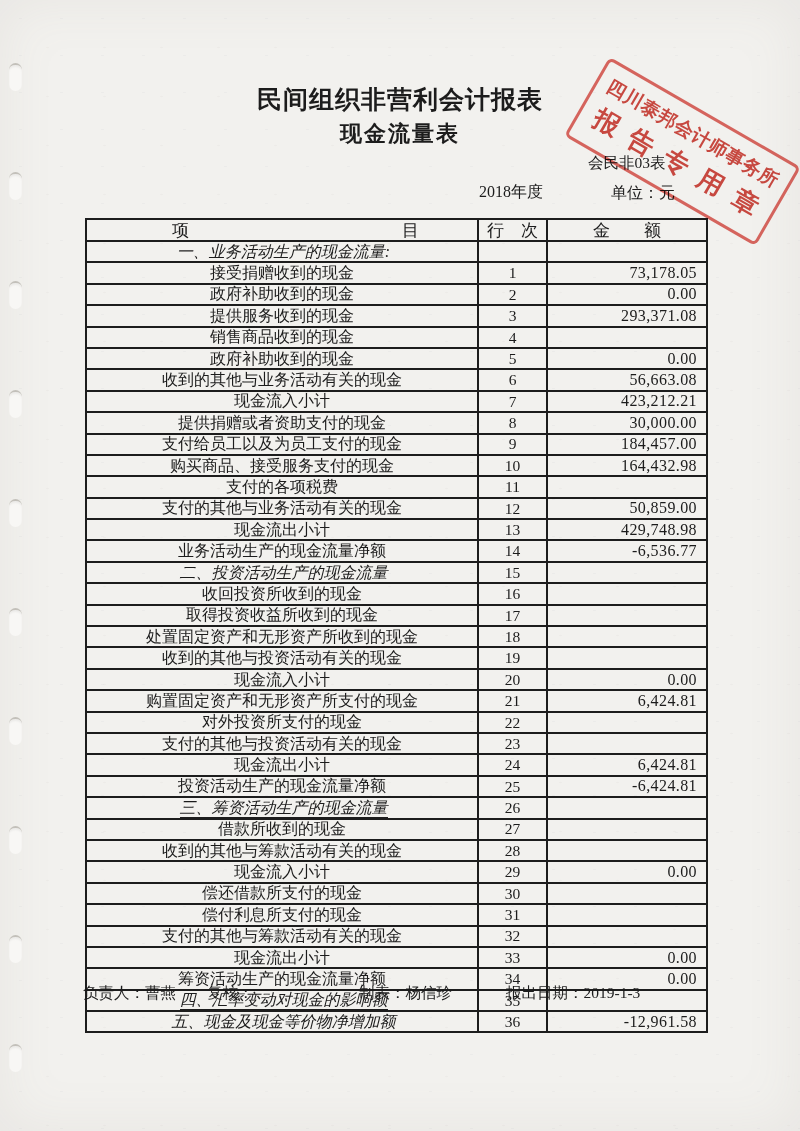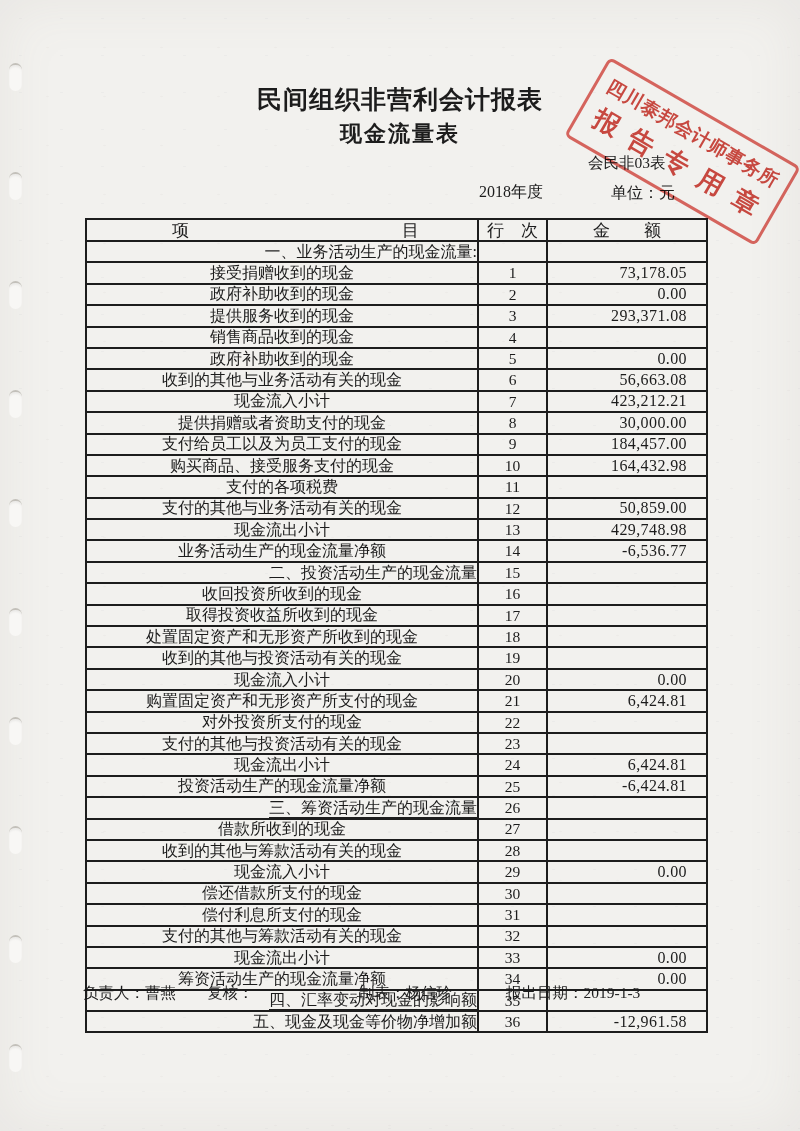--- a/index.html
+++ b/index.html
@@ -41,24 +41,24 @@
     padding:0; height:19.4px; line-height:1;
     white-space:nowrap; overflow:hidden;
     font-weight:normal;
   }
   .sheet-table thead th { height:20px; font-size:17px; }
   .th-item-inner {
     display:flex; justify-content:space-between;
     padding:0 58px 0 85px;
   }
   td.cell-item.centered { text-align:center; }
-  td.cell-item.section  { text-align:right; padding-left:3px; }
+  td.cell-item.section  { text-align:center; padding-left:3px;font-style:italic; }
   td.cell-item.section span { border-bottom:1.5px solid #1d1d1d; padding-bottom:1px; }
   td.cell-line   { text-align:center; font-size:15.5px; }
-  td.cell-amount { text-align:right; padding-right:19px; letter-spacing:0.4px; }
+  td.cell-amount { text-align:right; padding-right:9px; letter-spacing:0.4px; }
 
   .footer-item { position:absolute; top:983px; font-size:15.5px; }
   .footer-responsible { left:83px; }
   .footer-review      { left:207px; }
   .footer-preparer    { left:359px; }
   .footer-date        { left:506px; }
 
   .stamp {
     position:absolute; left:572px; top:106px;
     width:215px; height:85px;

